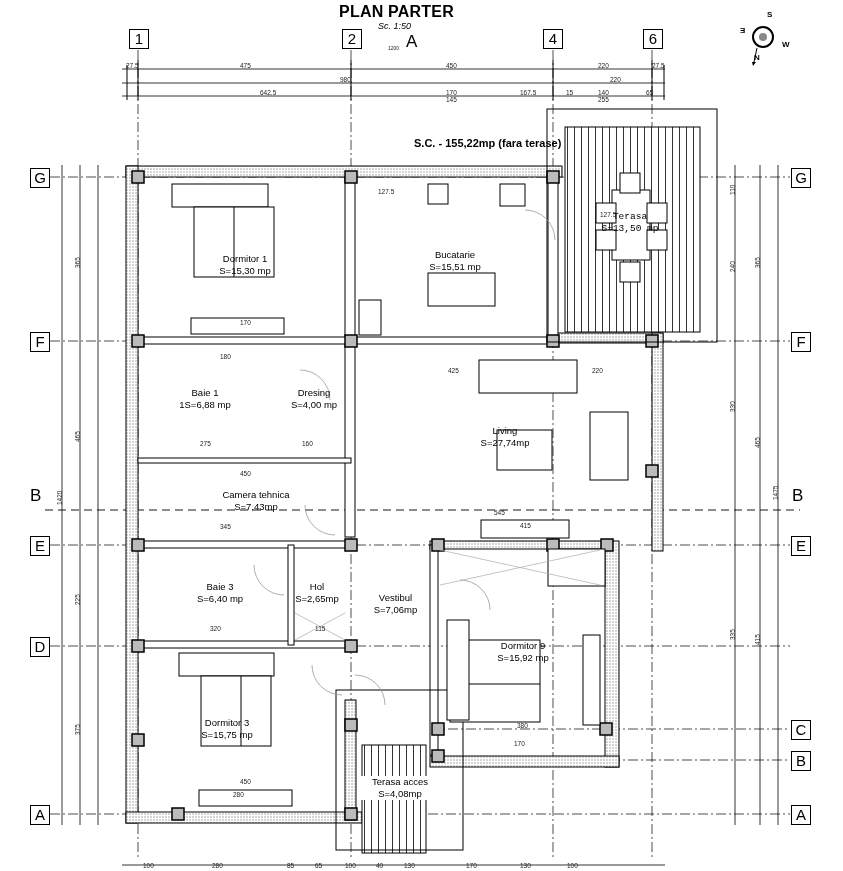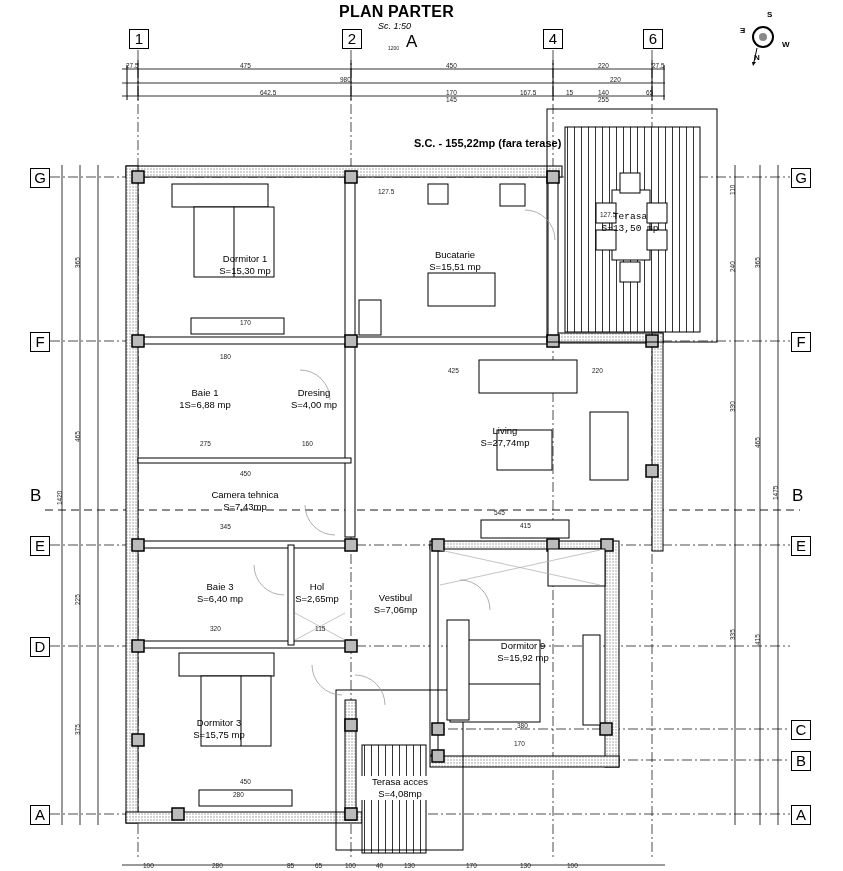--- a/index.html
+++ b/index.html
@@ -281,41 +281,41 @@
   <div>1S=6,88 mp</div>
 </div>
 <div class="abs room-label" style="left:284px;top:387px;width:60px;">
   <div>Dresing</div>
   <div>S=4,00 mp</div>
 </div>
 <div class="abs room-label" style="left:470px;top:425px;width:70px;">
   <div>Living</div>
   <div>S=27,74mp</div>
 </div>
-<div class="abs room-label" style="left:195px;top:489px;width:100px;">
+<div class="abs room-label" style="left:206px;top:489px;width:100px;">
   <div>Camera tehnica</div>
   <div>S=7,43mp</div>
 </div>
 <div class="abs room-label" style="left:180px;top:581px;width:80px;">
   <div>Baie 3</div>
   <div>S=6,40 mp</div>
 </div>
 <div class="abs room-label" style="left:287px;top:581px;width:60px;">
   <div>Hol</div>
   <div>S=2,65mp</div>
 </div>
 <div class="abs room-label" style="left:363px;top:592px;width:65px;">
   <div>Vestibul</div>
   <div>S=7,06mp</div>
 </div>
 <div class="abs room-label" style="left:483px;top:640px;width:80px;">
   <div>Dormitor 9</div>
   <div>S=15,92 mp</div>
 </div>
-<div class="abs room-label" style="left:179px;top:717px;width:80px;">
+<div class="abs room-label" style="left:187px;top:717px;width:80px;">
   <div>Dormitor 3</div>
   <div>S=15,75 mp</div>
 </div>
 <div class="abs room-label" style="left:360px;top:776px;width:80px;background:#fff;">
   <div>Terasa acces</div>
   <div>S=4,08mp</div>
 </div>
 
 <div class="abs dim" style="left:378px;top:188px;">127.5</div>
 <div class="abs dim" style="left:240px;top:319px;">170</div>

